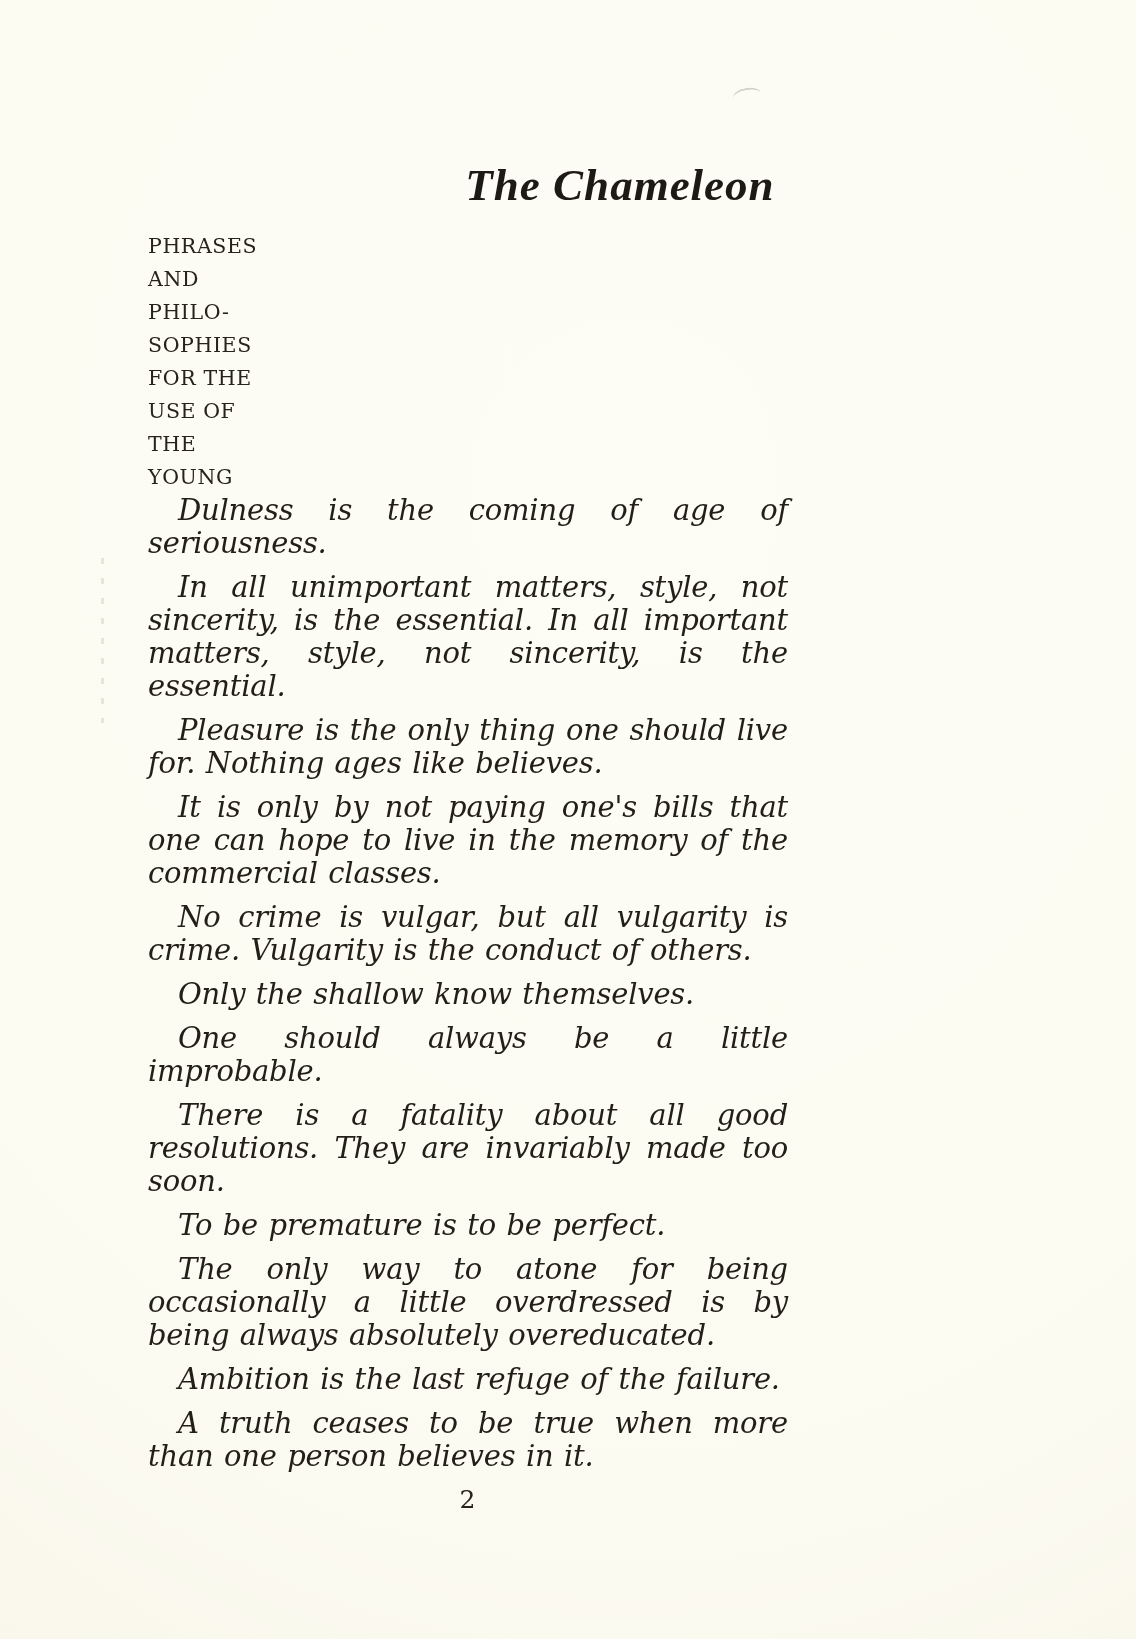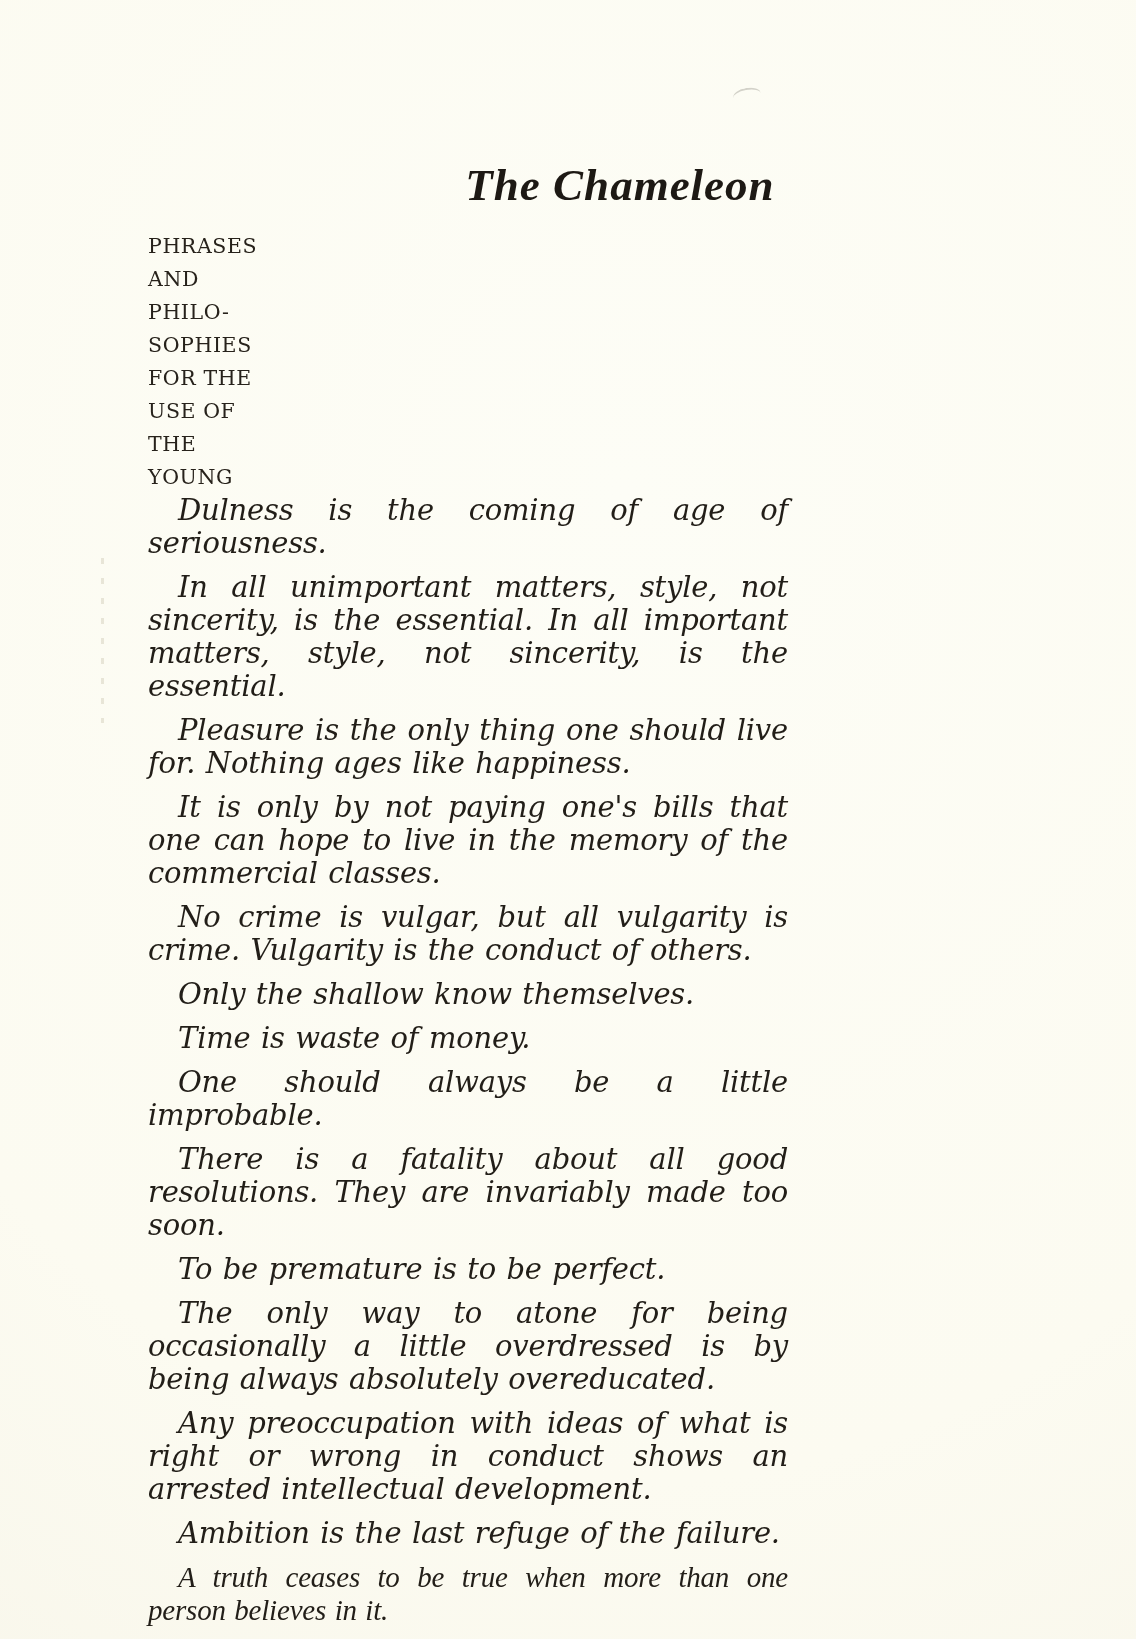--- a/index.html
+++ b/index.html
@@ -83,21 +83,20 @@
     font-size: 29px;
     line-height: 33px;
     text-align: justify;
     text-indent: 30px;
     letter-spacing: -0.2px;
     word-spacing: 1.5px;
     color: #221e18;
   }
   .paragraphs p:last-child {
     margin-bottom: 0;
-    font-family: Liberation Serif, serif;
   }
   .pagenum {
     margin-top: 12px;
     text-align: center;
     font-size: 25px;
     letter-spacing: 1px;
     color: #27221b;
   }
 </style>
 </head>
@@ -122,30 +121,28 @@
           <div class="sidebar-line">FOR THE</div>
           <div class="sidebar-line">USE OF</div>
           <div class="sidebar-line">THE</div>
           <div class="sidebar-line">YOUNG</div>
         </aside>
 
       <div class="bodycol">
         <div class="paragraphs">
             <p class="para">Dulness is the coming of age of seriousness.</p>
             <p class="para">In all unimportant matters, style, not sincerity, is the essential.  In all important matters, style, not sincerity, is the essential.</p>
-            <p class="para">Pleasure is the only thing one should live for. Nothing ages like happiness.</p>
+            <p class="para">Pleasure is the only thing one should live for. Nothing ages like believes.</p>
             <p class="para">It is only by not paying one's bills that one can hope to live in the memory of the commercial classes.</p>
             <p class="para">No crime is vulgar, but all vulgarity is crime. Vulgarity is the conduct of others.</p>
             <p class="para">Only the shallow know themselves.</p>
-            <p class="para">Time is waste of money.</p>
             <p class="para">One should always be a little improbable.</p>
             <p class="para">There is a fatality about all good resolutions.  They are invariably made too soon.</p>
             <p class="para">To be premature is to be perfect.</p>
             <p class="para">The only way to atone for being occasionally a little overdressed is by being always absolutely overeducated.</p>
-            <p class="para">Any preoccupation with ideas of what is right or wrong in conduct shows an arrested intellectual development.</p>
             <p class="para">Ambition is the last refuge of the failure.</p>
             <p class="para">A truth ceases to be true when more than one person believes in it.</p>
           </div>
 
         <div class="pagenum">2</div>
       </div>
 
     </div>
   </div>
 </div>

